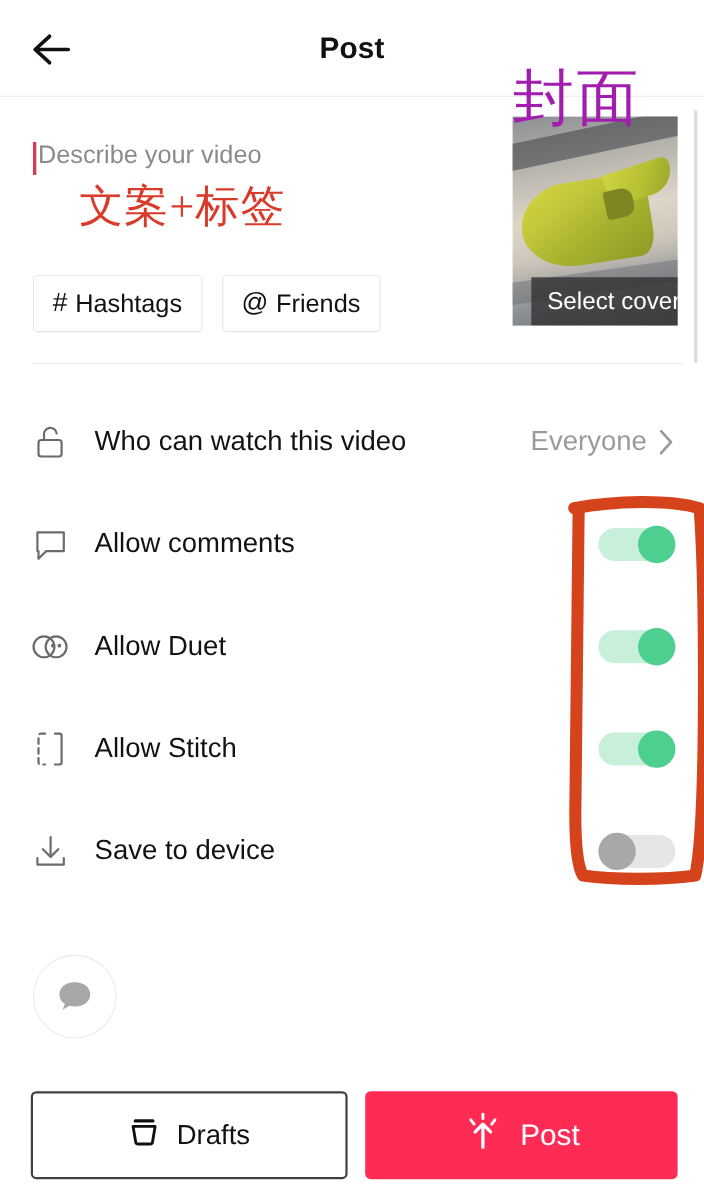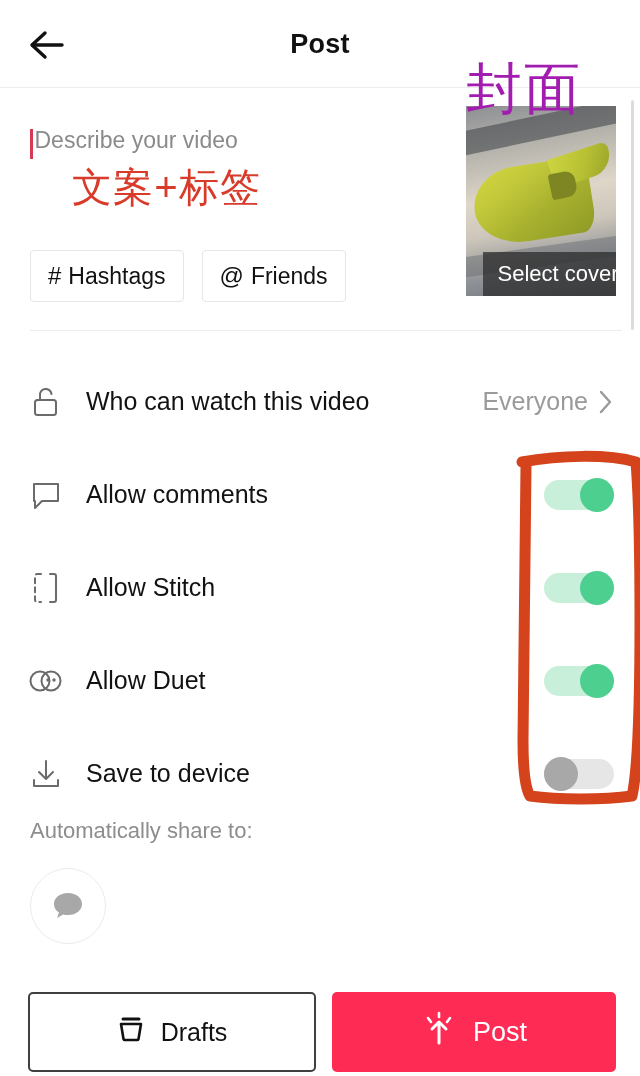--- a/index.html
+++ b/index.html
@@ -49,21 +49,21 @@
     flex: 0 0 auto;
   }
   .desc-placeholder {
     font-size: 23px; color: #8a8a8a; line-height: 1;
   }
 
   
   .anno-caption {
     position: absolute; left: 72px; top: 160px;
     font-size: 40px; color: #d93b2b;
-    font-family: Liberation Mono, monospace;
+    font-family: Liberation Serif, serif;
     font-weight: 500;
     letter-spacing: 1px;
     white-space: nowrap;
   }
   .anno-cover {
     position: absolute; left: 466px; top: 52px;
     font-size: 56px; color: #a21caf;
     font-family: "DejaVu Sans", sans-serif;
     font-weight: 500;
     letter-spacing: 2px;
@@ -316,42 +316,42 @@
       </span>
       <span class="label">Allow comments</span>
       <span class="toggle on">
         <span class="track"></span>
         <span class="knob"></span>
       </span>
     </div>
 
     <div class="row">
       <span class="ico">
-        <svg width="28" height="34" viewBox="0 0 28 34" aria-hidden="true">
-          <path d="M9 3 H5 A2 2 0 0 0 3 5 V29 A2 2 0 0 0 5 31 H9" fill="none" stroke="#6b6b6b" stroke-width="2" stroke-linecap="round" stroke-dasharray="5 4"></path>
-          <path d="M18 3 H22 A2 2 0 0 1 24 5 V29 A2 2 0 0 1 22 31 H18" fill="none" stroke="#6b6b6b" stroke-width="2" stroke-linecap="round"></path>
-        </svg>
-      </span>
-      <span class="label">Allow Stitch</span>
-      <span class="toggle on">
-        <span class="track"></span>
-        <span class="knob"></span>
-      </span>
-    </div>
-
-    <div class="row">
-      <span class="ico">
         <svg width="36" height="28" viewBox="0 0 36 28" aria-hidden="true">
           <circle cx="12" cy="14" r="9.5" fill="none" stroke="#6b6b6b" stroke-width="2"></circle>
           <circle cx="23" cy="14" r="9.5" fill="none" stroke="#6b6b6b" stroke-width="2"></circle>
           <circle cx="20" cy="13" r="1.7" fill="#6b6b6b"></circle>
           <circle cx="26" cy="13" r="1.7" fill="#6b6b6b"></circle>
         </svg>
       </span>
       <span class="label">Allow Duet</span>
+      <span class="toggle on">
+        <span class="track"></span>
+        <span class="knob"></span>
+      </span>
+    </div>
+
+    <div class="row">
+      <span class="ico">
+        <svg width="28" height="34" viewBox="0 0 28 34" aria-hidden="true">
+          <path d="M9 3 H5 A2 2 0 0 0 3 5 V29 A2 2 0 0 0 5 31 H9" fill="none" stroke="#6b6b6b" stroke-width="2" stroke-linecap="round" stroke-dasharray="5 4"></path>
+          <path d="M18 3 H22 A2 2 0 0 1 24 5 V29 A2 2 0 0 1 22 31 H18" fill="none" stroke="#6b6b6b" stroke-width="2" stroke-linecap="round"></path>
+        </svg>
+      </span>
+      <span class="label">Allow Stitch</span>
       <span class="toggle on">
         <span class="track"></span>
         <span class="knob"></span>
       </span>
     </div>
 
     <div class="row">
       <span class="ico">
         <svg width="32" height="32" viewBox="0 0 32 32" aria-hidden="true">
           <line x1="16" y1="3" x2="16" y2="20" stroke="#6b6b6b" stroke-width="2" stroke-linecap="round"></line>
@@ -361,21 +361,20 @@
       </span>
       <span class="label">Save to device</span>
       <span class="toggle off">
         <span class="track"></span>
         <span class="knob"></span>
       </span>
     </div>
 
   </div>
 
-  <div class="share-label">Automatically share to:</div>
   <div class="share-row">
     <div class="share-circle">
       <svg width="40" height="38" viewBox="0 0 40 38" aria-hidden="true">
         <path d="M20 6 C28.5 6 34 11 34 17 C34 23 28.5 28 20 28 C18.3 28 16.7 27.8 15.2 27.4 L9 31 L11 25.6 C7.5 23.4 6 20.4 6 17 C6 11 11.5 6 20 6 Z" fill="#a8a8a8"></path>
       </svg>
     </div>
   </div>
 
   <div class="anno-box">
     <svg width="140" height="372" viewBox="0 0 140 372" aria-hidden="true">

